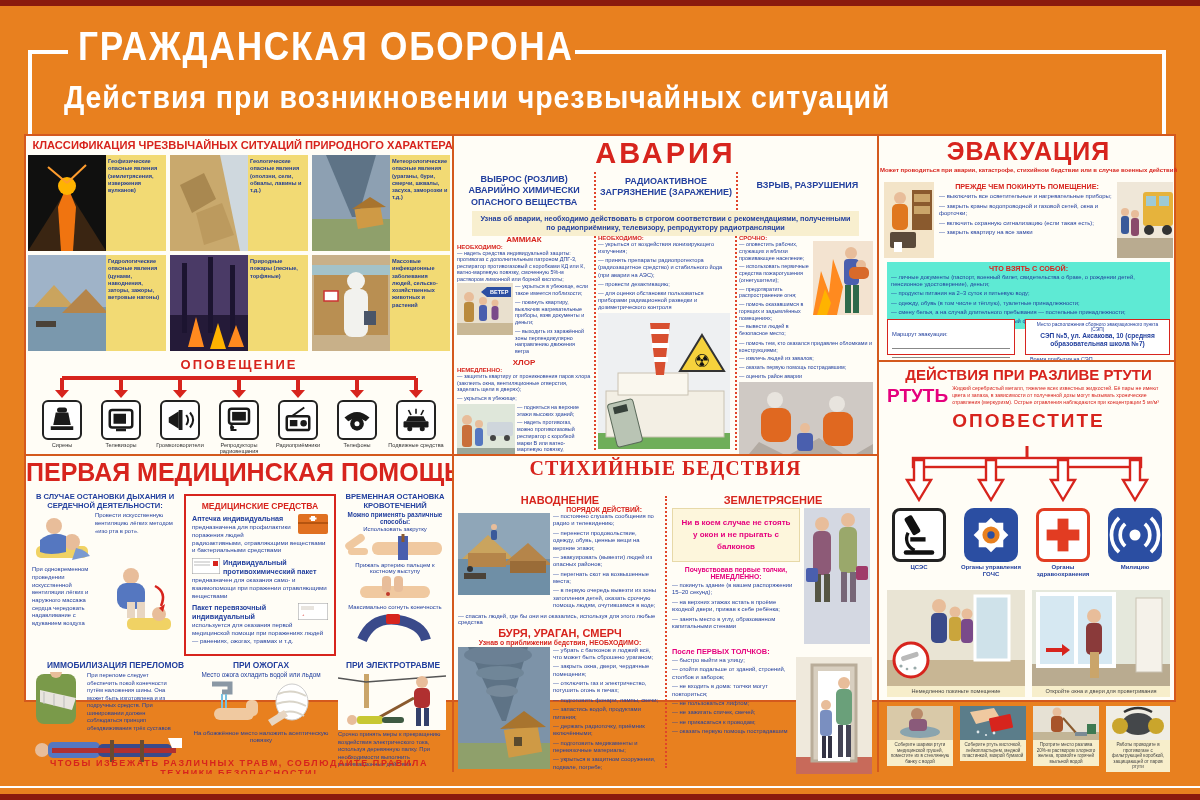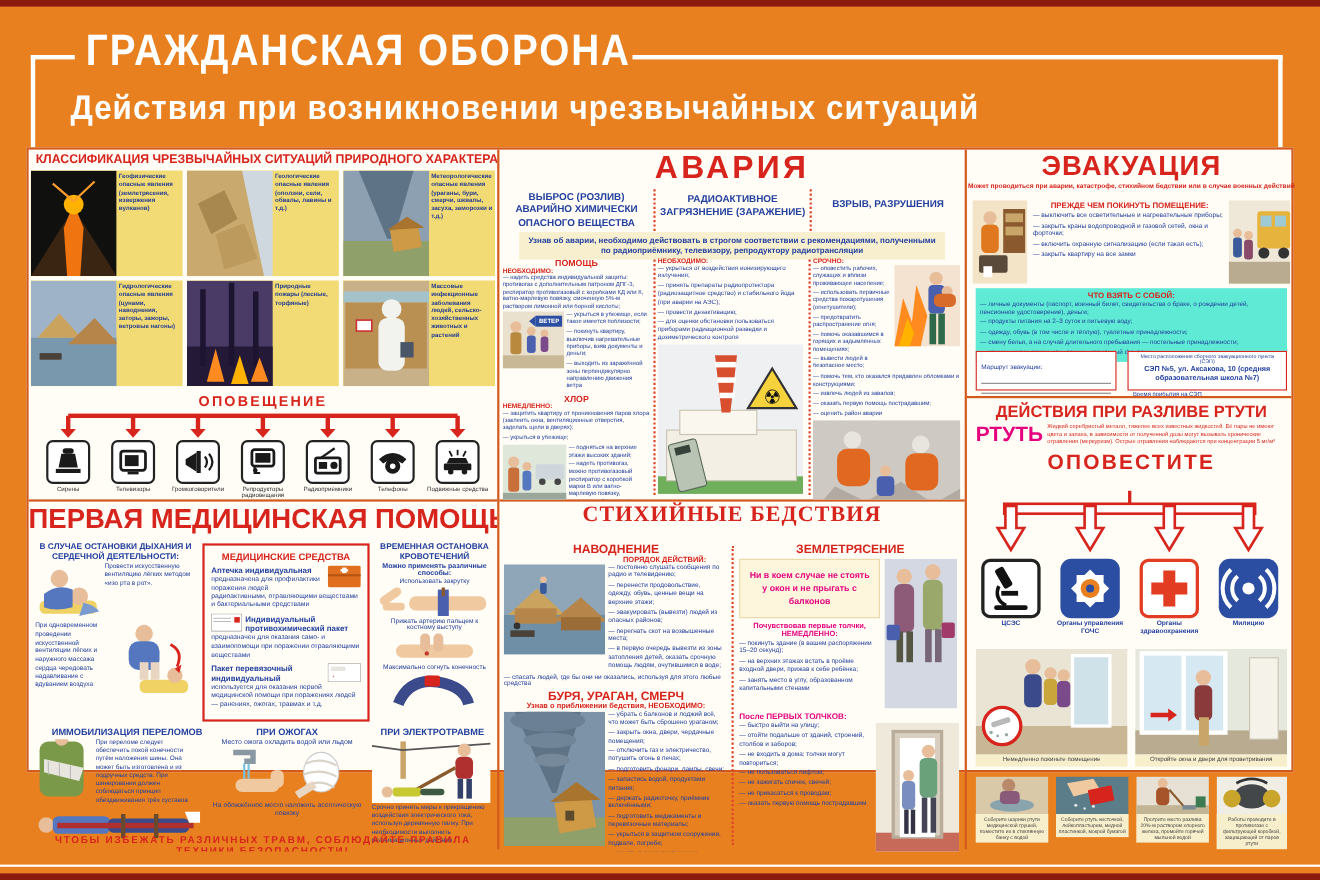--- a/index.html
+++ b/index.html
@@ -224,21 +224,21 @@
         <div class="blue b ctr" style="width:141px;font-size:9px;line-height:1.25;padding-top:2px;">ВЫБРОС (РОЗЛИВ) АВАРИЙНО ХИМИЧЕСКИ ОПАСНОГО ВЕЩЕСТВА</div>
         <div class="blue b ctr dotsep" style="width:140px;font-size:9px;line-height:1.25;padding-top:4px;">РАДИОАКТИВНОЕ ЗАГРЯЗНЕНИЕ (ЗАРАЖЕНИЕ)</div>
         <div class="blue b ctr dotsep" style="width:140px;font-size:9px;line-height:1.25;padding-top:8px;">ВЗРЫВ, РАЗРУШЕНИЯ</div>
       </div>
       <div class="note" style="margin:1px 18px 0 18px;">Узнав об аварии, необходимо действовать в строгом соответствии с рекомендациями, полученными по радиоприёмнику, телевизору, репродуктору радиотрансляции</div>
 
       <div class="abs dotsep" style="left:140px;top:100px;height:214px;"></div>
       <div class="abs dotsep" style="left:281px;top:100px;height:214px;"></div>
 
       <div class="abs" style="left:3px;top:99px;width:134px;font-size:5.4px;">
-        <div class="red b ctr" style="font-size:8px;">ПОМОЩЬ</div>
+        <div class="red b ctr" style="font-size:8px;">АММИАК</div>
         <div class="red b" style="font-size:6px;">НЕОБХОДИМО:</div>
         <div class="blue" style="line-height:1.2;">— надеть средства индивидуальной защиты: противогаз с дополнительным патроном ДПГ-3, респиратор противогазовый с коробками КД или К, ватно-марлевую повязку, смоченную 5%-м раствором лимонной или борной кислоты;</div>
         <div style="display:flex;gap:2px;margin-top:1px;">
           <svg class="scene" width="56" height="52" viewBox="0 0 56 52">
             <rect width="56" height="52" fill="#e9e0ce"></rect>
               <rect y="40" width="56" height="12" fill="#c9b896"></rect>
             <circle cx="12" cy="14" r="5" fill="#e8bd9a"></circle>
               <rect x="7" y="19" width="10" height="20" rx="3" fill="#b98a3e"></rect>
             <circle cx="26" cy="18" r="4" fill="#e8bd9a"></circle>
               <rect x="22" y="22" width="8" height="16" rx="3" fill="#4a5fae"></rect>

